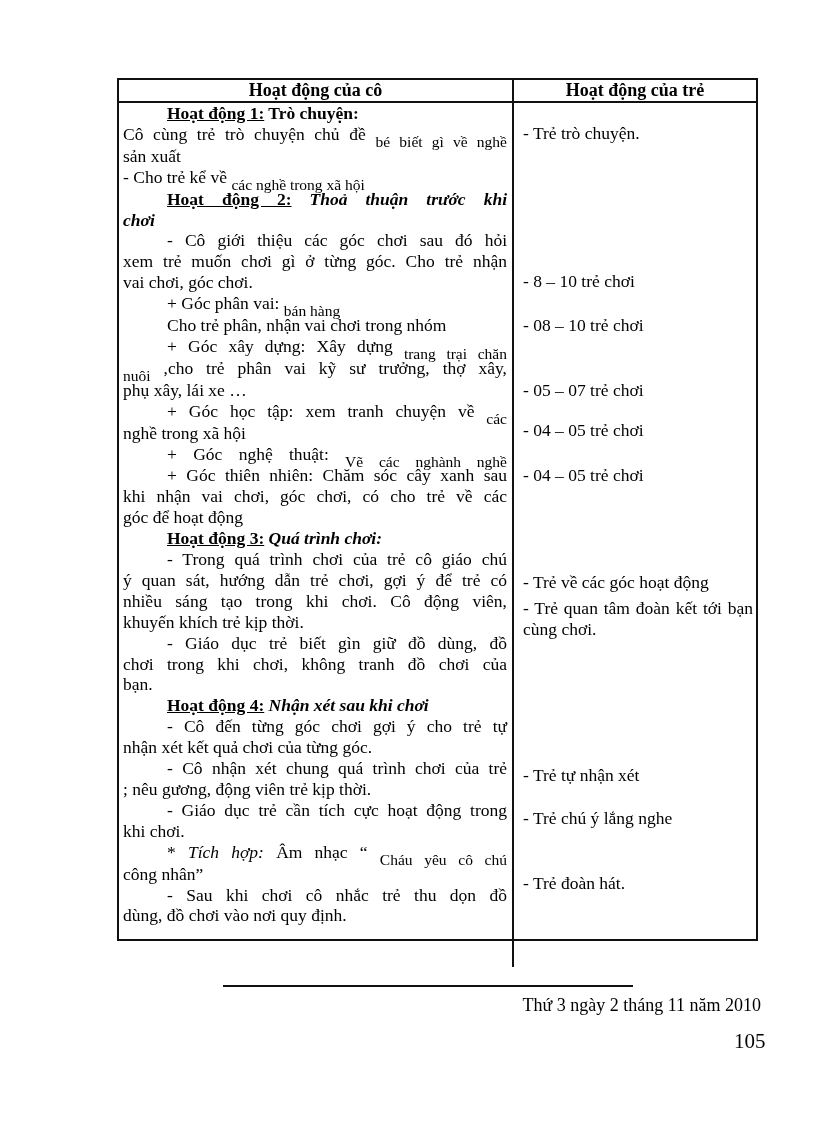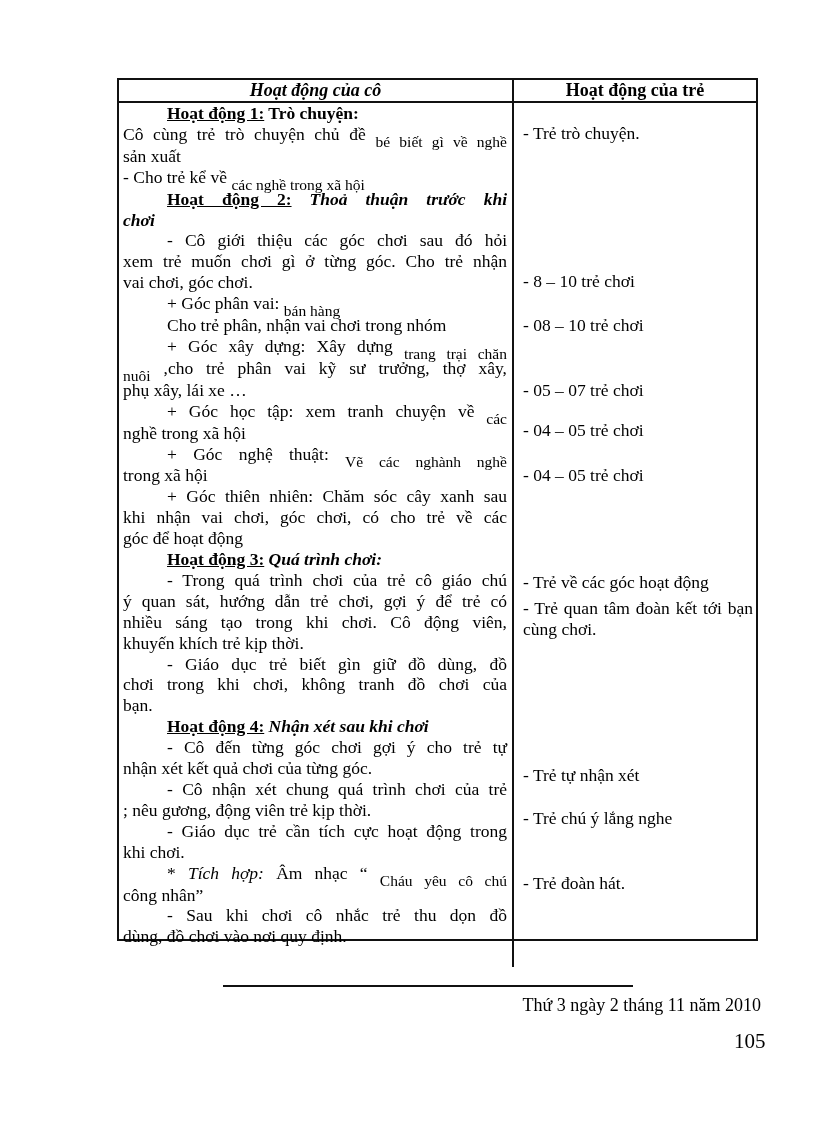--- a/index.html
+++ b/index.html
@@ -10,21 +10,21 @@
   }
   .doc-table{
     position:absolute;left:117px;top:78px;width:641px;height:863px;
     border:2px solid #111;box-sizing:border-box;background:#fff;
   }
   .thead{display:flex;height:21px;border-bottom:2px solid #111;}
   .th{
     font-weight:bold;font-size:18px;line-height:20px;text-align:center;
     box-sizing:border-box;overflow:hidden;white-space:nowrap;
   }
-  .th-left{width:395px;border-right:2px solid #111;font-style:italic;}
+  .th-left{width:395px;border-right:2px solid #111;}
   .th-right{flex:1;}
   .tbody{position:relative;height:864px;}
   .col-left{
     position:absolute;left:0;top:0;bottom:0;width:395px;
     border-right:2px solid #111;box-sizing:border-box;
     padding:0 5px 0 4px;overflow:hidden;
   }
   .col-right{position:absolute;left:395px;right:0;top:0;bottom:0;}
   .col-left p{
     margin:0;font-size:17.5px;line-height:20.9px;text-align:left;
@@ -73,21 +73,20 @@
         <p class=" jl"><span class="seg-p">xem trẻ muốn chơi gì ở từng góc. Cho trẻ nhận</span></p>
         <p class=""><span class="seg-p">vai chơi, góc chơi.</span></p>
         <p class="ind"><span class="seg-p">+ Góc phân vai: </span><span class="seg-fill">bán hàng</span></p>
         <p class="ind"><span class="seg-p">Cho trẻ phân, nhận vai chơi trong nhóm</span></p>
         <p class="ind jl"><span class="seg-p">+ Góc xây dựng: Xây dựng </span><span class="seg-fill">trang trại chăn</span></p>
         <p class=" jl"><span class="seg-fill">nuôi</span><span class="seg-p"> ,cho trẻ phân vai kỹ sư trưởng, thợ xây,</span></p>
         <p class=""><span class="seg-p">phụ xây, lái xe …</span></p>
         <p class="ind jl"><span class="seg-p">+ Góc học tập: xem tranh chuyện về </span><span class="seg-fill">các</span></p>
         <p class=""><span class="seg-p">nghề trong xã hội</span></p>
         <p class="ind jl"><span class="seg-p">+ Góc nghệ thuật: </span><span class="seg-fill">Vẽ các nghành nghề</span></p>
-        <p class=""><span class="seg-p">trong xã hội</span></p>
         <p class="ind jl"><span class="seg-p">+ Góc thiên nhiên: Chăm sóc cây xanh sau</span></p>
         <p class=" jl"><span class="seg-p">khi nhận vai chơi, góc chơi, có cho trẻ về các</span></p>
         <p class=""><span class="seg-p">góc để hoạt động</span></p>
         <p class="ind"><span class="seg-bu">Hoạt động 3:</span><span class="seg-bi"> Quá trình chơi:</span></p>
         <p class="ind jl"><span class="seg-p">- Trong quá trình chơi của trẻ cô giáo chú</span></p>
         <p class=" jl"><span class="seg-p">ý quan sát, hướng dẫn trẻ chơi, gợi ý để trẻ có</span></p>
         <p class=" jl"><span class="seg-p">nhiều sáng tạo trong khi chơi. Cô động viên,</span></p>
         <p class=""><span class="seg-p">khuyến khích trẻ kịp thời.</span></p>
         <p class="ind jl"><span class="seg-p">- Giáo dục trẻ biết gìn giữ đồ dùng, đồ</span></p>
         <p class=" jl"><span class="seg-p">chơi trong khi chơi, không tranh đồ chơi của</span></p>

